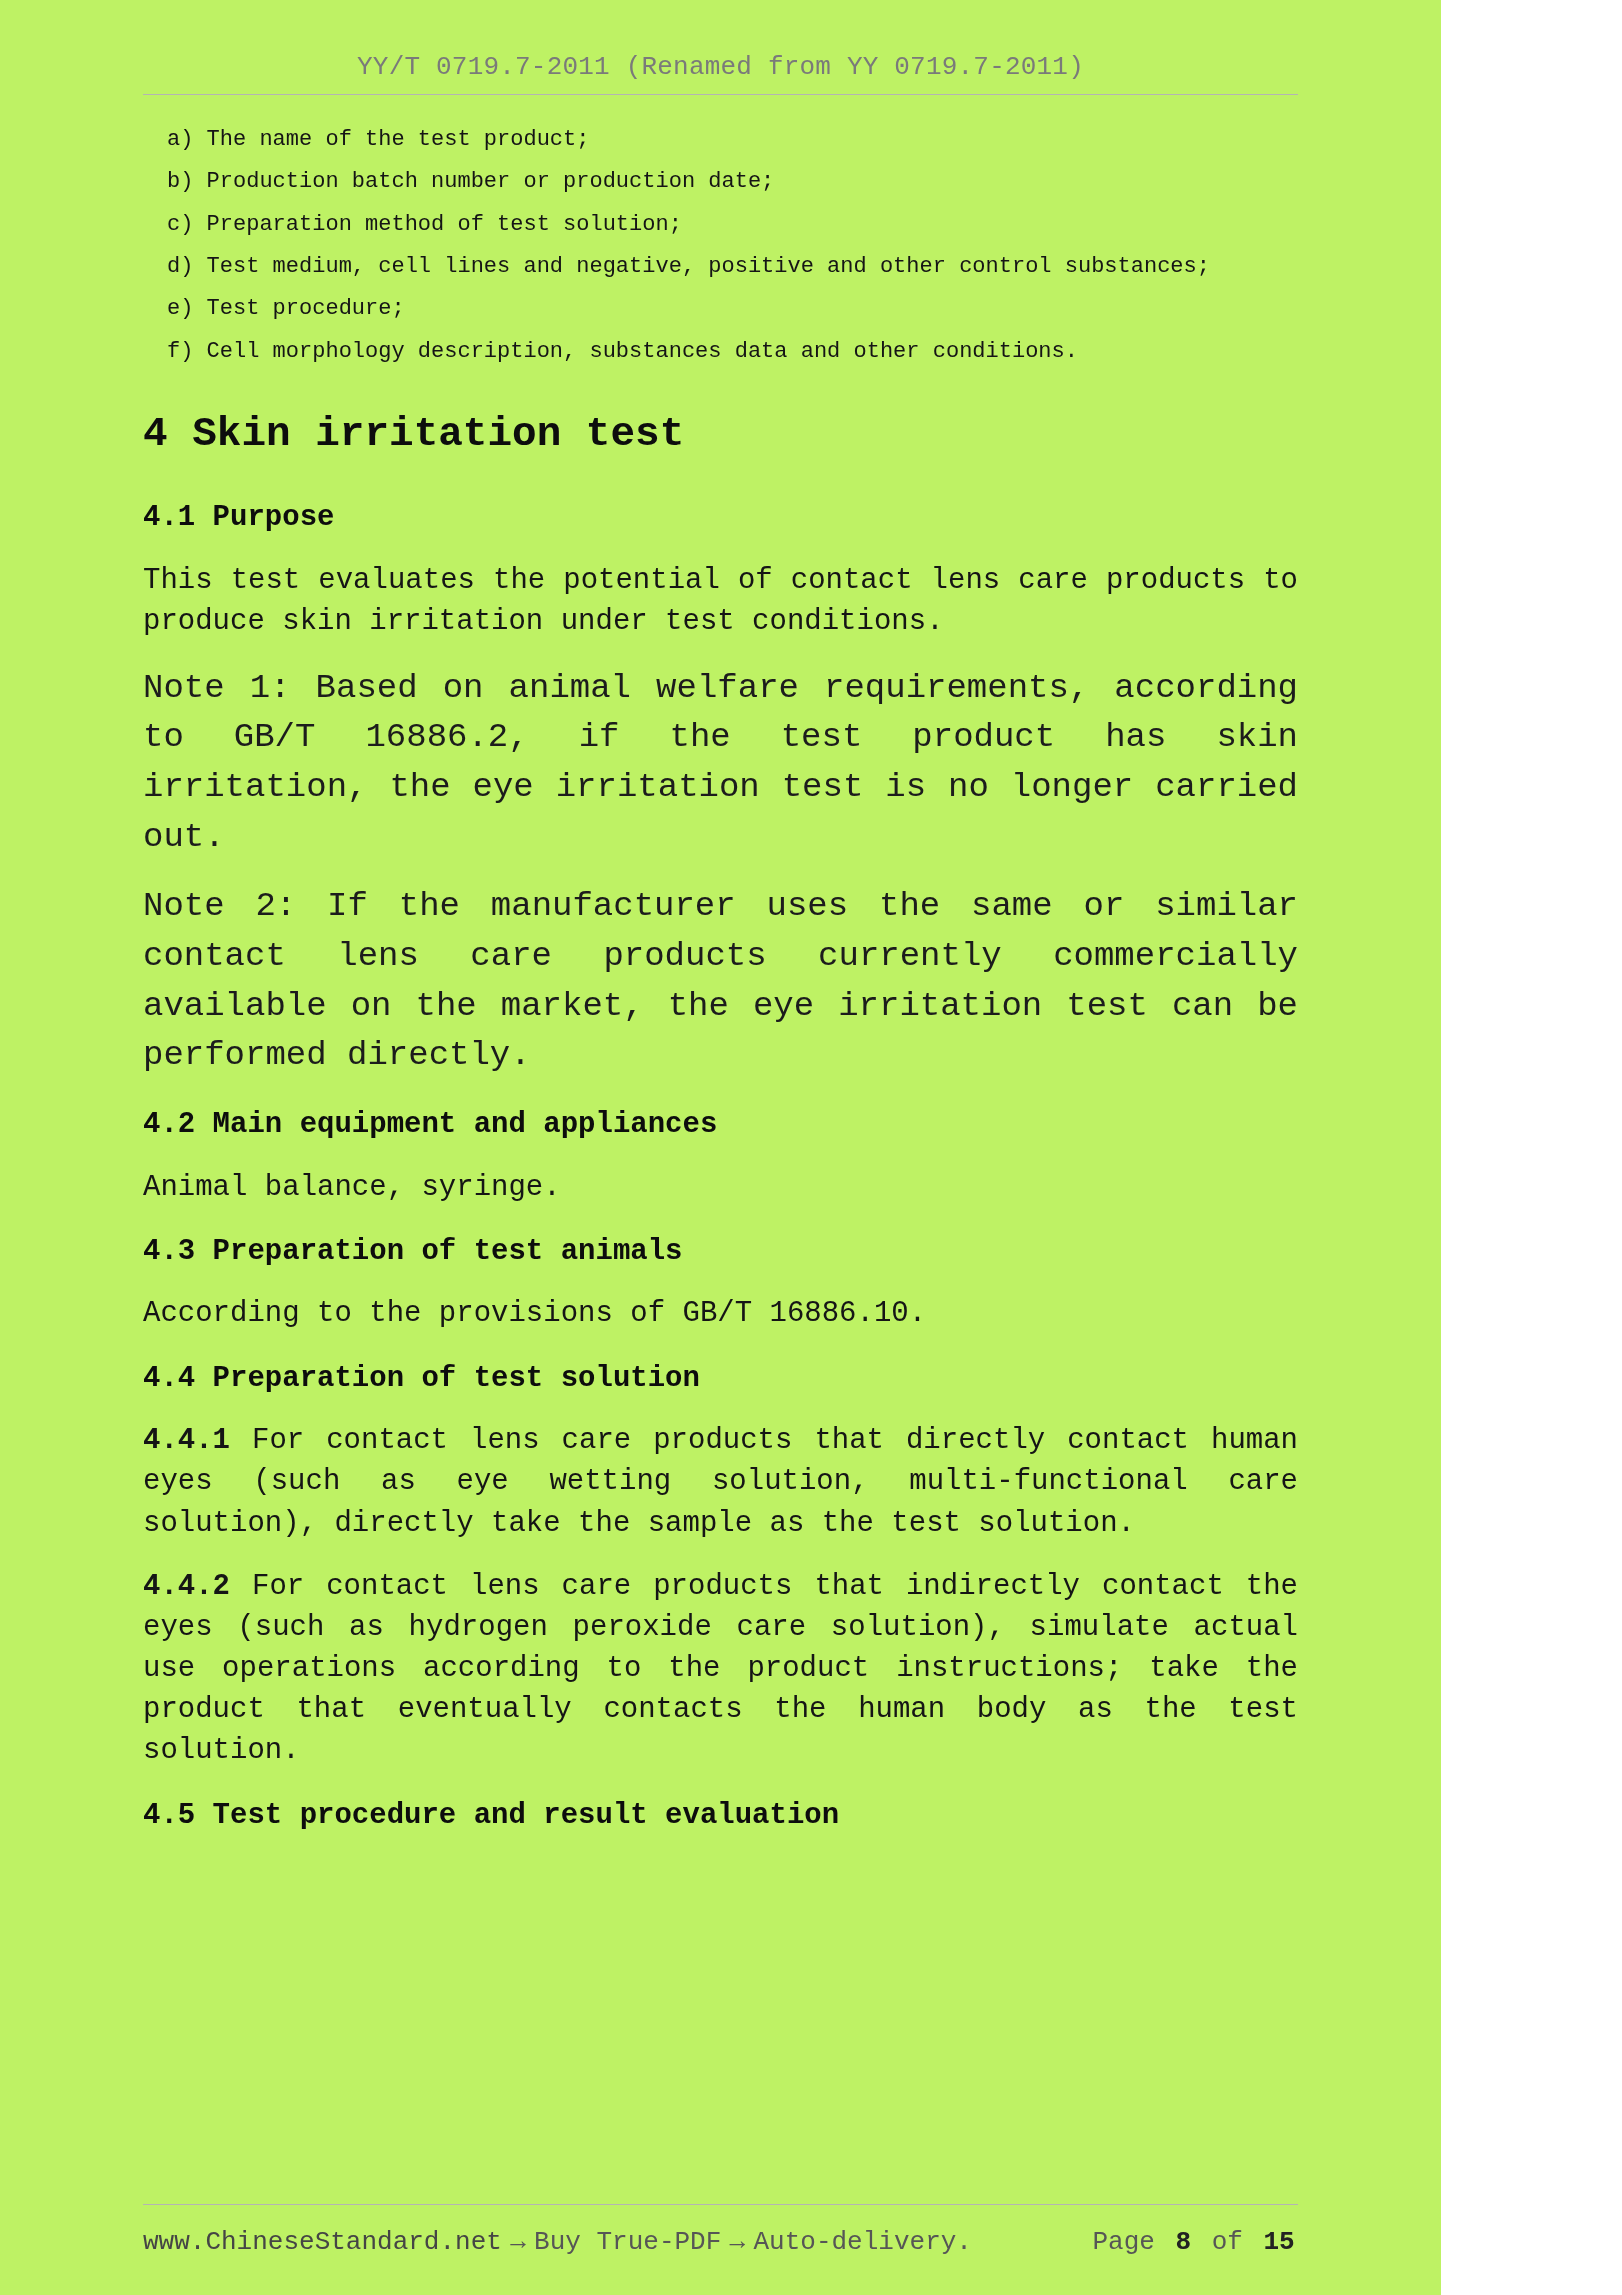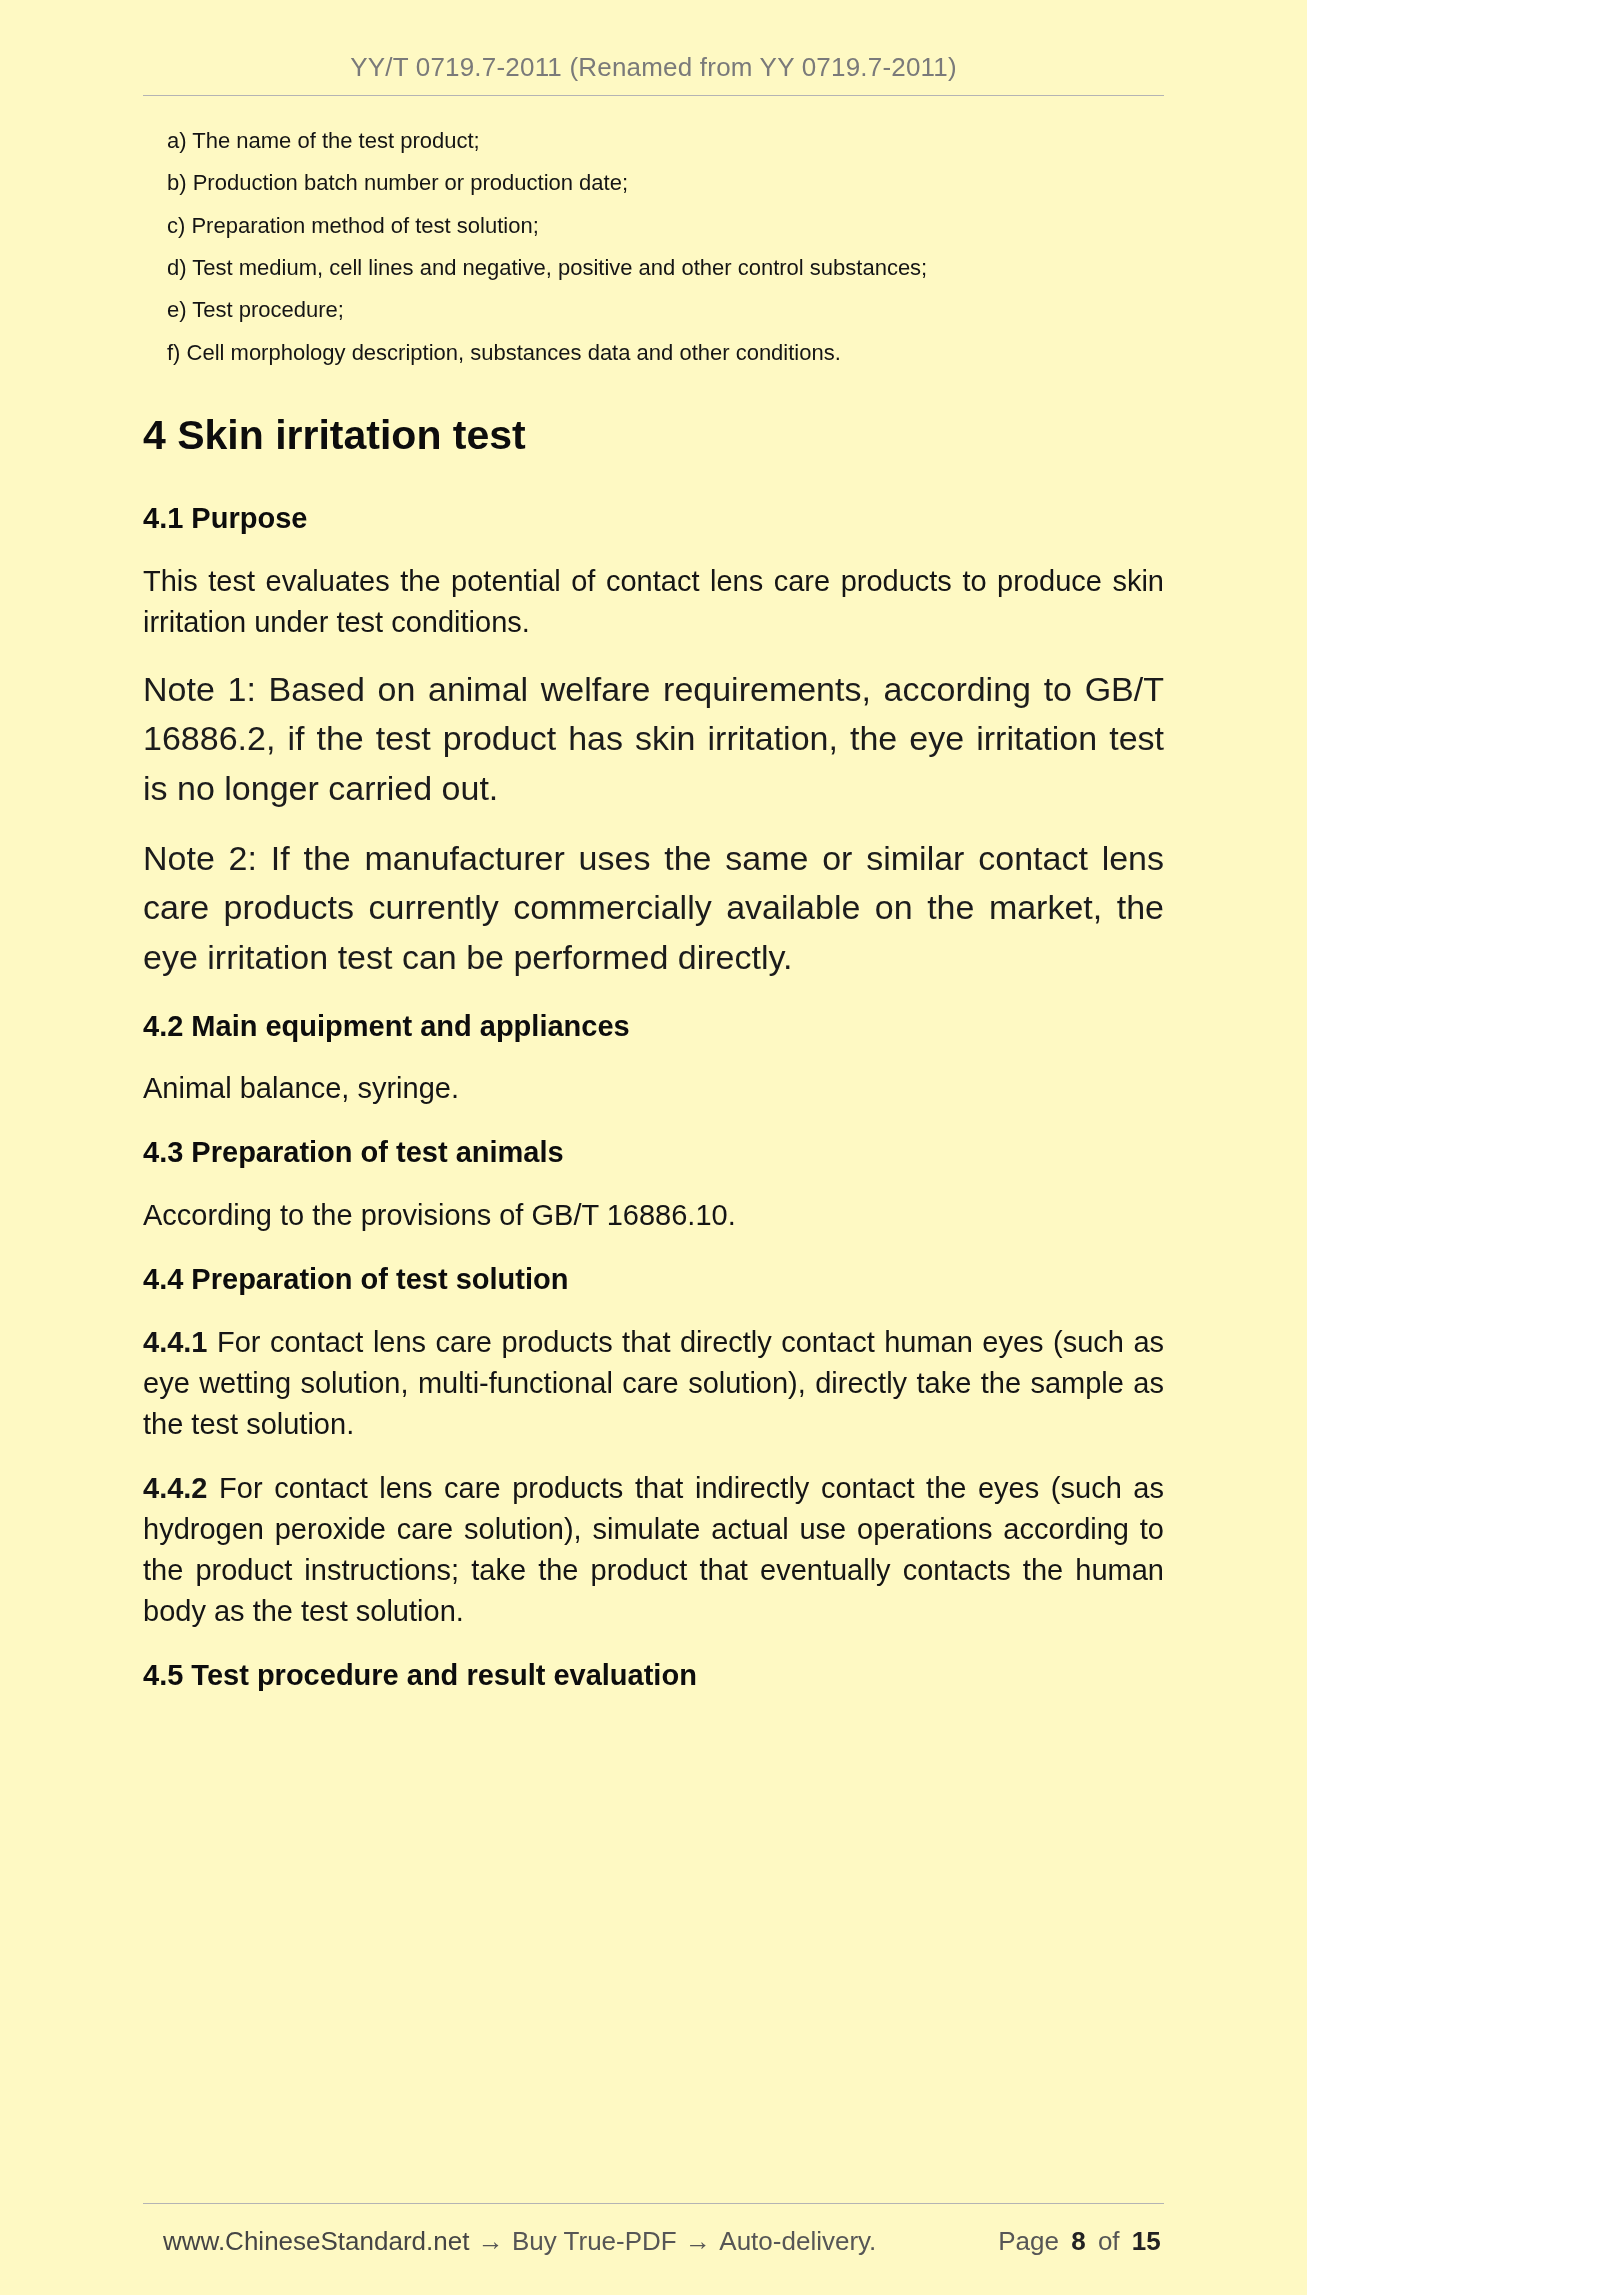--- a/index.html
+++ b/index.html
@@ -4,25 +4,25 @@
 <style>
   html, body {
     margin: 0;
     padding: 0;
     background: #ffffff;
   }
   * { box-sizing: border-box; }
 
   .page {
     position: relative;
-    width: 1307px;
+    width: 1441px;
     height: 2295px;
-    background: #fef9c3;
+    background: #bef264;
     color: #111111;
-    font-family: Liberation Sans, sans-serif;
+    font-family: Liberation Mono, monospace;
     padding: 0 143px;
     overflow: hidden;
   }
 
   
   .doc-header {
     padding-top: 52px;
     padding-bottom: 11.7px;
     border-bottom: 1.7px solid #b4b4b4;
     text-align: center;
@@ -97,21 +97,20 @@
     display: flex;
     justify-content: space-between;
     align-items: baseline;
     font-size: 26px;
     color: #565656;
   }
   .footer-left a {
     color: #454545;
     text-decoration: none;
     cursor: pointer;
-    margin-left: 20px;
   }
   .footer-left .arrow {
     margin: 0 8.3px;
     color: #565656;
   }
   .footer-right {
     color: #565656;
   }
   .footer-right b {
     color: #222222;

